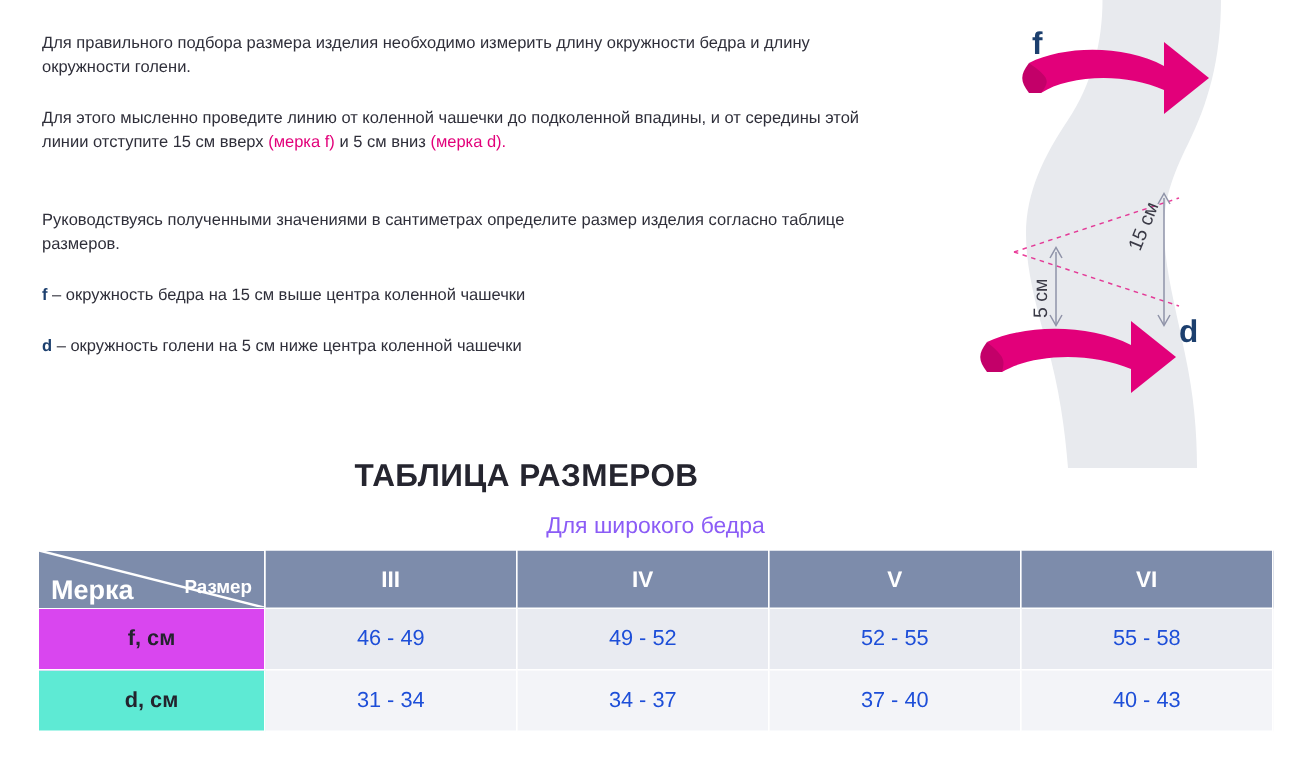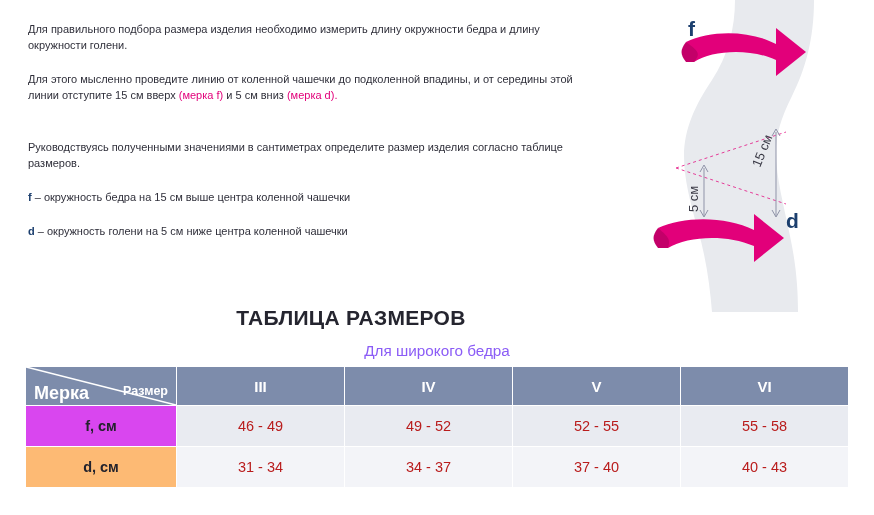--- a/index.html
+++ b/index.html
@@ -138,36 +138,36 @@
     left: 8px;
     bottom: 1px;
     font-size: 18px;
     font-weight: bold;
     color: #ffffff;
   }
   table.sizes tbody td {
     height: 40px;
     text-align: center;
     vertical-align: middle;
-    color: #b91c1c;
+    color: #1d4ed8;
   }
   table.sizes tbody td.rowhead {
     background: #d946ef;
     font-weight: bold;
     color: #23232d;
     width: 150px;
   }
   table.sizes tbody tr.r-odd td.val {
     background: #e9ebf1;
   }
   table.sizes tbody tr.r-even td.val {
     background: #f3f4f8;
   }
   table.sizes tbody tr.r-even td.rowhead {
-    background: #fdba74;
+    background: #5eead4;
   }
 </style>
 </head>
 <body>
 
 <div class="page">
 
   <div class="instructions">
     <p>Для правильного подбора размера изделия необходимо измерить длину окружности бедра и длину окружности голени.</p>
     <p class="tight"><span>Для этого мысленно проведите линию от коленной чашечки до подколенной впадины, и от середины этой линии отступите 15 см вверх </span><span class="pink">(мерка f)</span><span> и 5 см вниз </span><span class="pink">(мерка d).</span></p>

